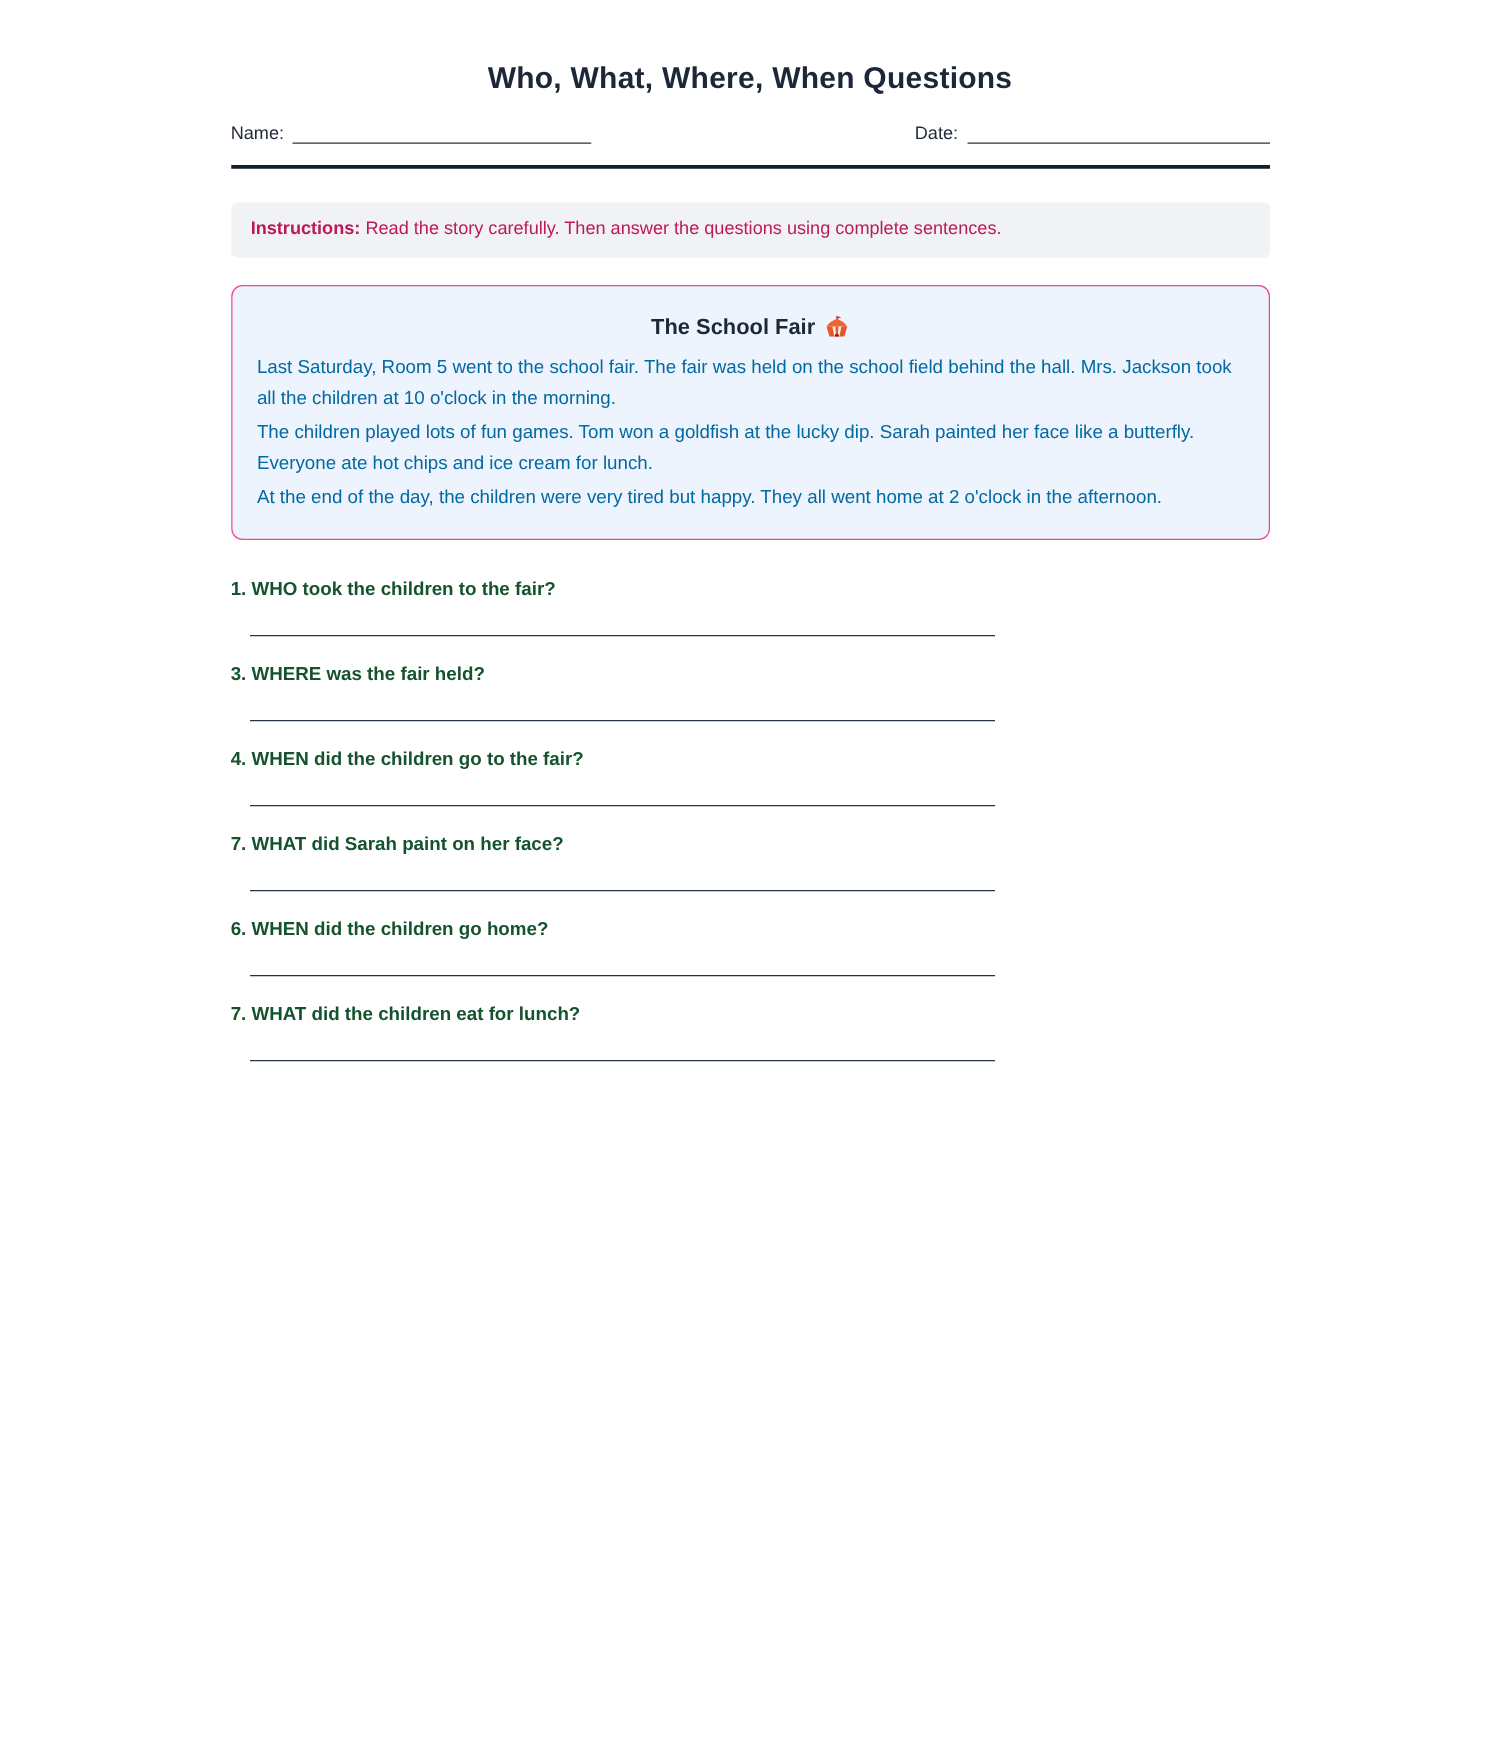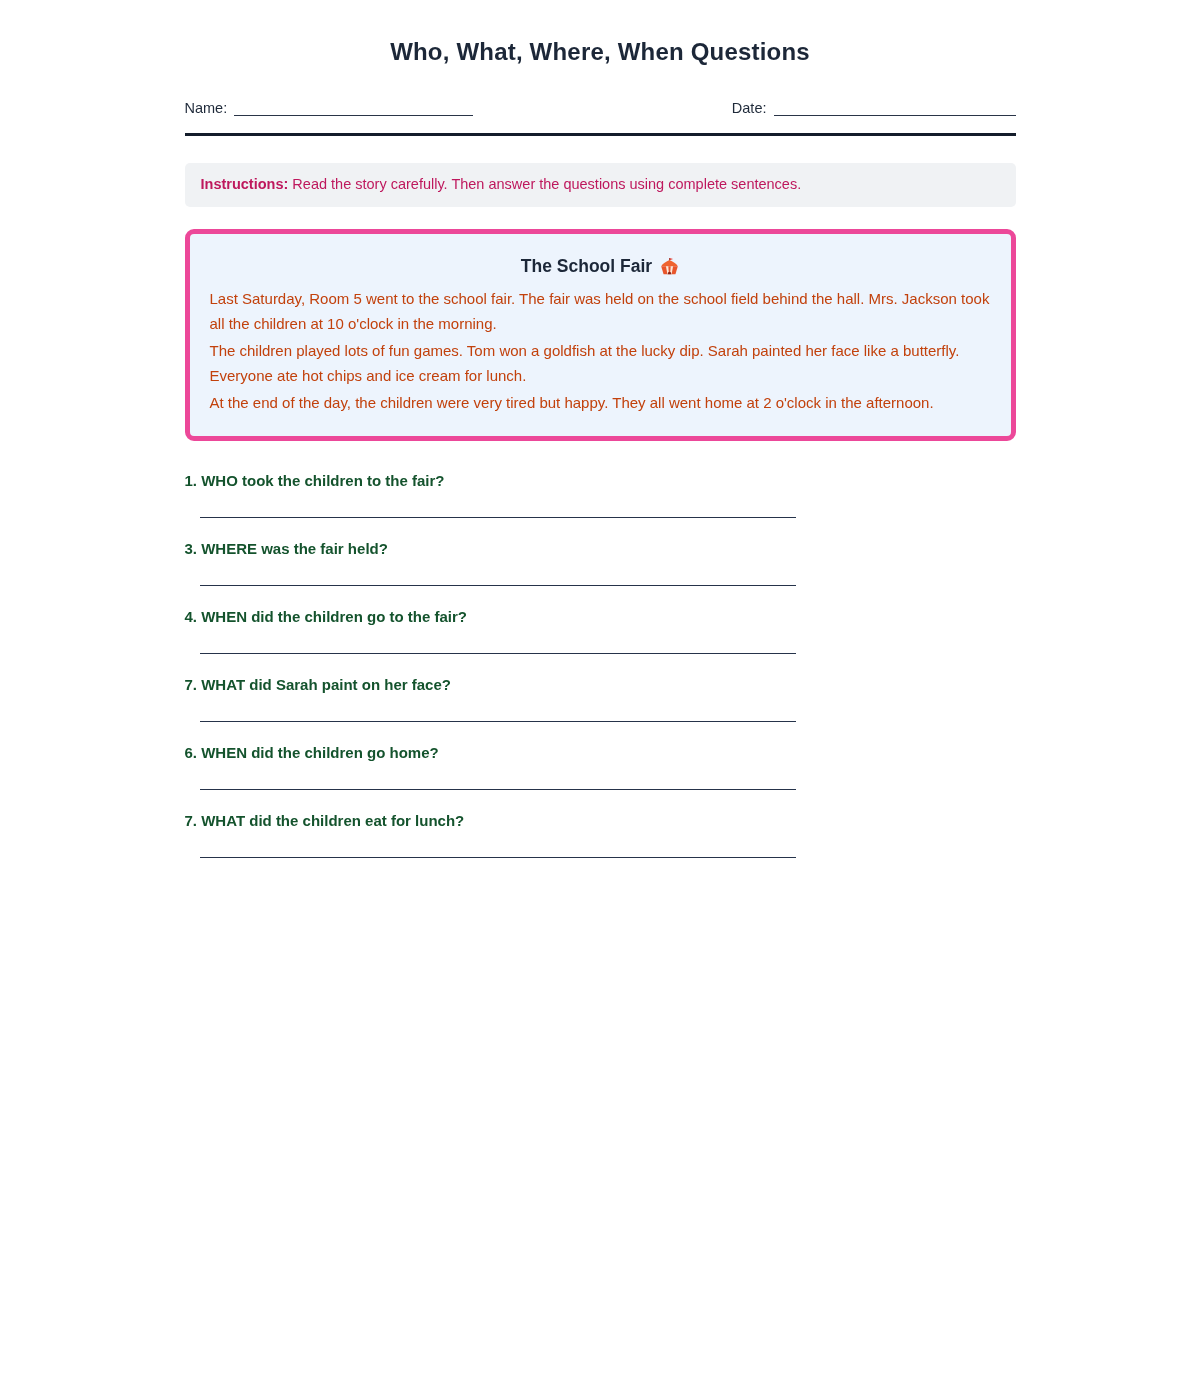--- a/index.html
+++ b/index.html
@@ -8,34 +8,34 @@
     width: 1200px;
     height: 1400px;
     font-family: "Liberation Sans", sans-serif;
     color: #1f2a3a;
     position: relative;
     overflow: hidden;
   }
   .page {
     width: 831px;
     margin: 0 auto;
-    padding-top: 38px;
+    padding-top: 49px;
   }
   .title {
     font-size: 24px;
     font-weight: bold;
     text-align: center;
     color: #1c2738;
     letter-spacing: 0.2px;
   }
   .name-date-row {
     display: flex;
     justify-content: space-between;
     align-items: center;
-    margin-top: 34px;
+    margin-top: 22px;
     font-size: 14.5px;
   }
   .field { display: flex; align-items: flex-end; }
   .blank {
     display: inline-block;
     border-bottom: 1.2px solid #2a3548;
     margin-left: 7px;
     height: 15px;
   }
   .name-blank { width: 239px; }
@@ -51,40 +51,40 @@
     border-radius: 5px;
     padding: 12px 16px;
     font-size: 14.5px;
     line-height: 1.35;
     color: #be185d;
   }
   .instr-label { font-weight: bold; }
   .story {
     margin-top: 22px;
     background: #edf4fd;
-    border: 5px solid #ec4899;
+    border: 1px solid #ec4899;
     border-radius: 9px;
     padding: 14px 20px 20px 20px;
   }
   .story-title {
     font-size: 17.5px;
     font-weight: bold;
     color: #1c2738;
     margin: 8px 0 9px 0;
     display: flex;
     align-items: center;
     justify-content: center;
     gap: 8px;
   }
   .tent { display: inline-flex; align-items: center; }
   .story-para {
     font-size: 15px;
     line-height: 1.68;
     margin-top: 2px;
-    color: #c2410c;
+    color: #0369a1;
   }
   .questions { margin-top: 31px; }
   .q-text {
     font-size: 15px;
     font-weight: bold;
     color: #14532d;
   }
   .answer-line {
     border-bottom: 1.5px solid #26334a;
     width: 596px;

